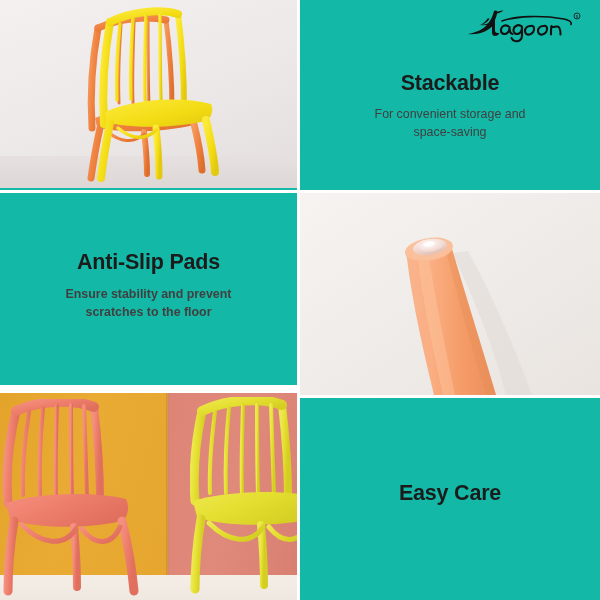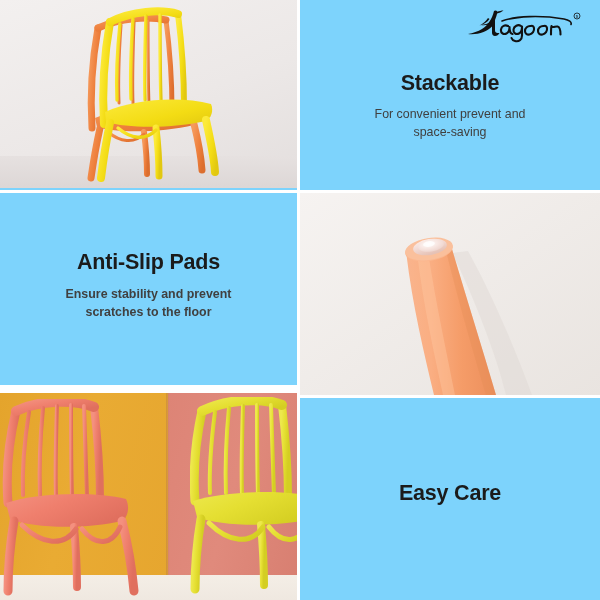--- a/index.html
+++ b/index.html
@@ -18,21 +18,21 @@
     width: 600px;
     height: 600px;
     background: #ffffff;
   }
 
   
   .panel { position: absolute; overflow: hidden; }
 
   
   .text-panel {
-    background: #7dd3fc;
+    background: #14b8a6;
     display: flex;
     flex-direction: column;
     align-items: center;
     justify-content: center;
     text-align: center;
     padding: 0 22px;
   }
   .panel-heading {
     font-size: 21.5px;
     font-weight: bold;
@@ -223,21 +223,21 @@
 
         <g>
           <circle cx="222" cy="16" r="6" fill="none" stroke="#111111" stroke-width="1.6"></circle>
           <text x="222" y="20" text-anchor="middle" font-family="Liberation Serif, serif" font-size="9" fill="#111111">R</text>
         </g>
       </svg>
     </div>
 
     <div class="text-stack">
       <div class="panel-heading">Stackable</div>
-      <div class="panel-body">For convenient prevent and space-saving</div>
+      <div class="panel-body">For convenient storage and space-saving</div>
     </div>
   </div>
 
   <div class="panel text-panel" id="panel-antislip-text">
     <div class="panel-heading">Anti-Slip Pads</div>
     <div class="panel-body" style="max-width:175px;font-weight:bold;">Ensure stability and prevent scratches to the floor</div>
   </div>
 
   <div class="panel" id="panel-leg-photo">
     <svg width="300" height="202" viewBox="0 0 300 202" style="position:absolute;left:0;top:0;">

